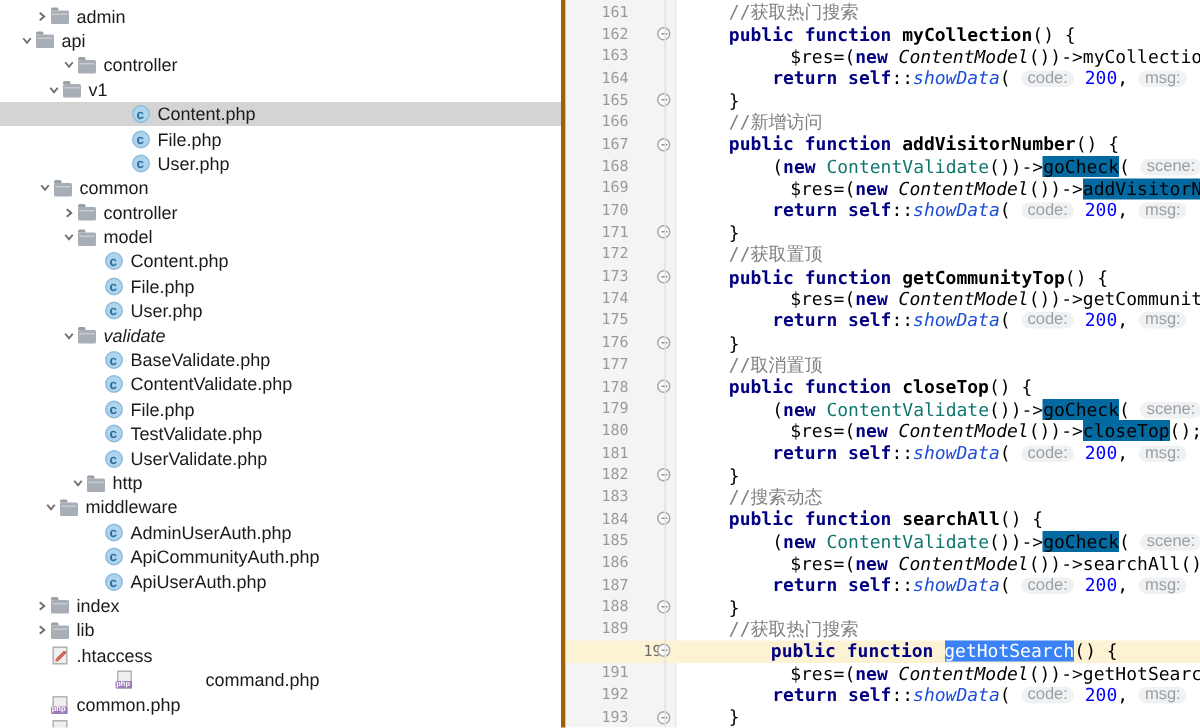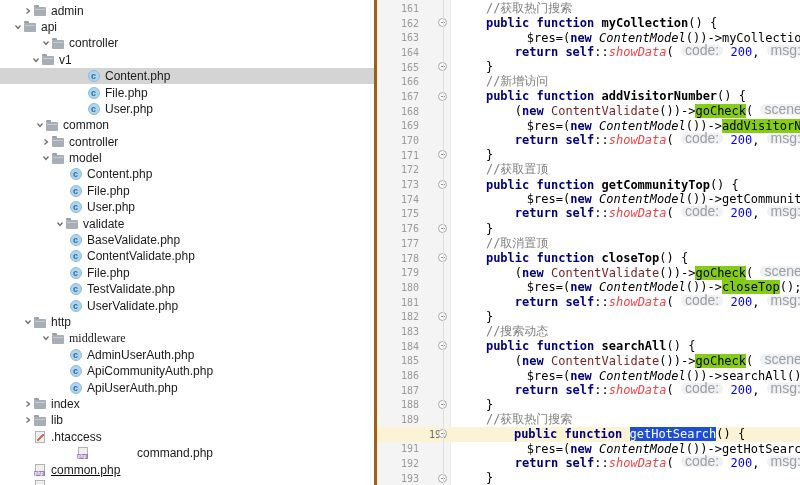--- a/index.html
+++ b/index.html
@@ -53,31 +53,31 @@
   .fold-marker { position:absolute; left:61px; top:2.5px; width:9px; height:9px;
           border:1px solid #a7a7a7; border-radius:50%; background:#fcfcfc; z-index:3; }
   .fold-marker:after { content:""; position:absolute; left:1.5px; top:3px; width:4px;
           height:1px; background:#8f8f8f; }
   .code-text { white-space:pre; font-family:"DejaVu Sans Mono", monospace;
                font-size:12px; color:#000; padding-left:6px; }
 
   .seg-kw  { color:#000080; font-weight:bold; }
   .seg-fn  { color:#000000; font-weight:bold; }
   .seg-var { color:#000000;margin-left:12px; }
-  .seg-cls { color:#7f1d1d; }
+  .seg-cls { color:#0f766e; }
   .seg-clsi{ color:#000000; font-style:italic; }
-  .seg-it  { color:#ef4444; font-style:italic; }
+  .seg-it  { color:#1d4ed8; font-style:italic; }
   .seg-str { color:#008000; font-weight:bold; }
   .seg-num { color:#0000ff; }
   .seg-cmt { color:#808080; }
   .seg-pl  { color:#000000; }
-  .seg-hl  { color:#000000; background:#84cc16; }
-  .seg-sel { color:#ffffff; background:#1d4ed8; }
+  .seg-hl  { color:#000000; background:#0369a1; }
+  .seg-sel { color:#ffffff; background:#3b82f6; }
   .seg-chip { display:inline-block; font-family:"Liberation Sans",sans-serif;
-              font-size:14px; color:#9aa0a6; background:#f0f1f2; border-radius:6px;
+              font-size:11px; color:#9aa0a6; background:#f0f1f2; border-radius:6px;
               padding:0 4px; line-height:11px; vertical-align:1px; }
 </style>
 </head>
 <body>
 
 <div class="tree-panel" id="treePanel">
     <div class="tree-row" style="padding-left: 22px; margin-top: -14px;">
       <span class="spacer"></span>
       <span class="t-icon"></span>
       <span class="t-label"></span>
@@ -140,21 +140,21 @@
       </span>
       <span class="t-label">File.php</span>
     </div>
     <div class="tree-row" style="padding-left: 76px;">
       <span class="spacer"></span>
       <span class="t-icon">
         <span class="class-ic">c</span>
       </span>
       <span class="t-label">User.php</span>
     </div>
-    <div class="tree-row" style="padding-left: 34px;">
+    <div class="tree-row" style="padding-left: 24px;">
       <span class="chev">
         <svg width="10" height="10" viewBox="0 0 10 10">
           <polyline points="2.5,3.5 5,6.5 7.5,3.5" fill="none" stroke="#6e6e6e" stroke-width="1.3"></polyline>
         </svg>
       </span>
       <span class="t-icon">
         <span class="folder-ic"></span>
       </span>
       <span class="t-label">common</span>
     </div>
@@ -194,21 +194,21 @@
       </span>
       <span class="t-label">File.php</span>
     </div>
     <div class="tree-row" style="padding-left: 58px;">
       <span class="spacer"></span>
       <span class="t-icon">
         <span class="class-ic">c</span>
       </span>
       <span class="t-label">User.php</span>
     </div>
-    <div class="tree-row" style="padding-left: 54px;">
+    <div class="tree-row" style="padding-left: 40px; font-style: italic;">
       <span class="chev">
         <svg width="10" height="10" viewBox="0 0 10 10">
           <polyline points="2.5,3.5 5,6.5 7.5,3.5" fill="none" stroke="#6e6e6e" stroke-width="1.3"></polyline>
         </svg>
       </span>
       <span class="t-icon">
         <span class="folder-ic"></span>
       </span>
       <span class="t-label">validate</span>
     </div>
@@ -240,32 +240,32 @@
       </span>
       <span class="t-label">TestValidate.php</span>
     </div>
     <div class="tree-row" style="padding-left: 58px;">
       <span class="spacer"></span>
       <span class="t-icon">
         <span class="class-ic">c</span>
       </span>
       <span class="t-label">UserValidate.php</span>
     </div>
-    <div class="tree-row" style="padding-left: 22px;">
+    <div class="tree-row" style="padding-left: 22px; margin-left: 24px;">
       <span class="chev">
         <svg width="10" height="10" viewBox="0 0 10 10">
           <polyline points="2.5,3.5 5,6.5 7.5,3.5" fill="none" stroke="#6e6e6e" stroke-width="1.3"></polyline>
         </svg>
       </span>
       <span class="t-icon">
         <span class="folder-ic"></span>
       </span>
       <span class="t-label">http</span>
     </div>
-    <div class="tree-row" style="padding-left: 40px; font-family: Liberation Serif, serif;">
+    <div class="tree-row" style="padding-left: 28px;">
       <span class="chev">
         <svg width="10" height="10" viewBox="0 0 10 10">
           <polyline points="2.5,3.5 5,6.5 7.5,3.5" fill="none" stroke="#6e6e6e" stroke-width="1.3"></polyline>
         </svg>
       </span>
       <span class="t-icon">
         <span class="folder-ic"></span>
       </span>
       <span class="t-label">middleware</span>
     </div>
@@ -323,21 +323,21 @@
     </div>
     <div class="tree-row" style="padding-left: 22px; gap: 43px;">
       <span class="spacer"></span>
       <span class="t-icon">
         <span class="page-ic">
           <span class="php-badge">php</span>
         </span>
       </span>
       <span class="t-label">command.php</span>
     </div>
-    <div class="tree-row" style="padding-left: 22px; text-decoration: underline;">
+    <div class="tree-row" style="padding-left: 22px;">
       <span class="spacer"></span>
       <span class="t-icon">
         <span class="page-ic">
           <span class="php-badge">php</span>
         </span>
       </span>
       <span class="t-label">common.php</span>
     </div>
     <div class="tree-row" style="padding-left: 22px;">
       <span class="spacer"></span>

